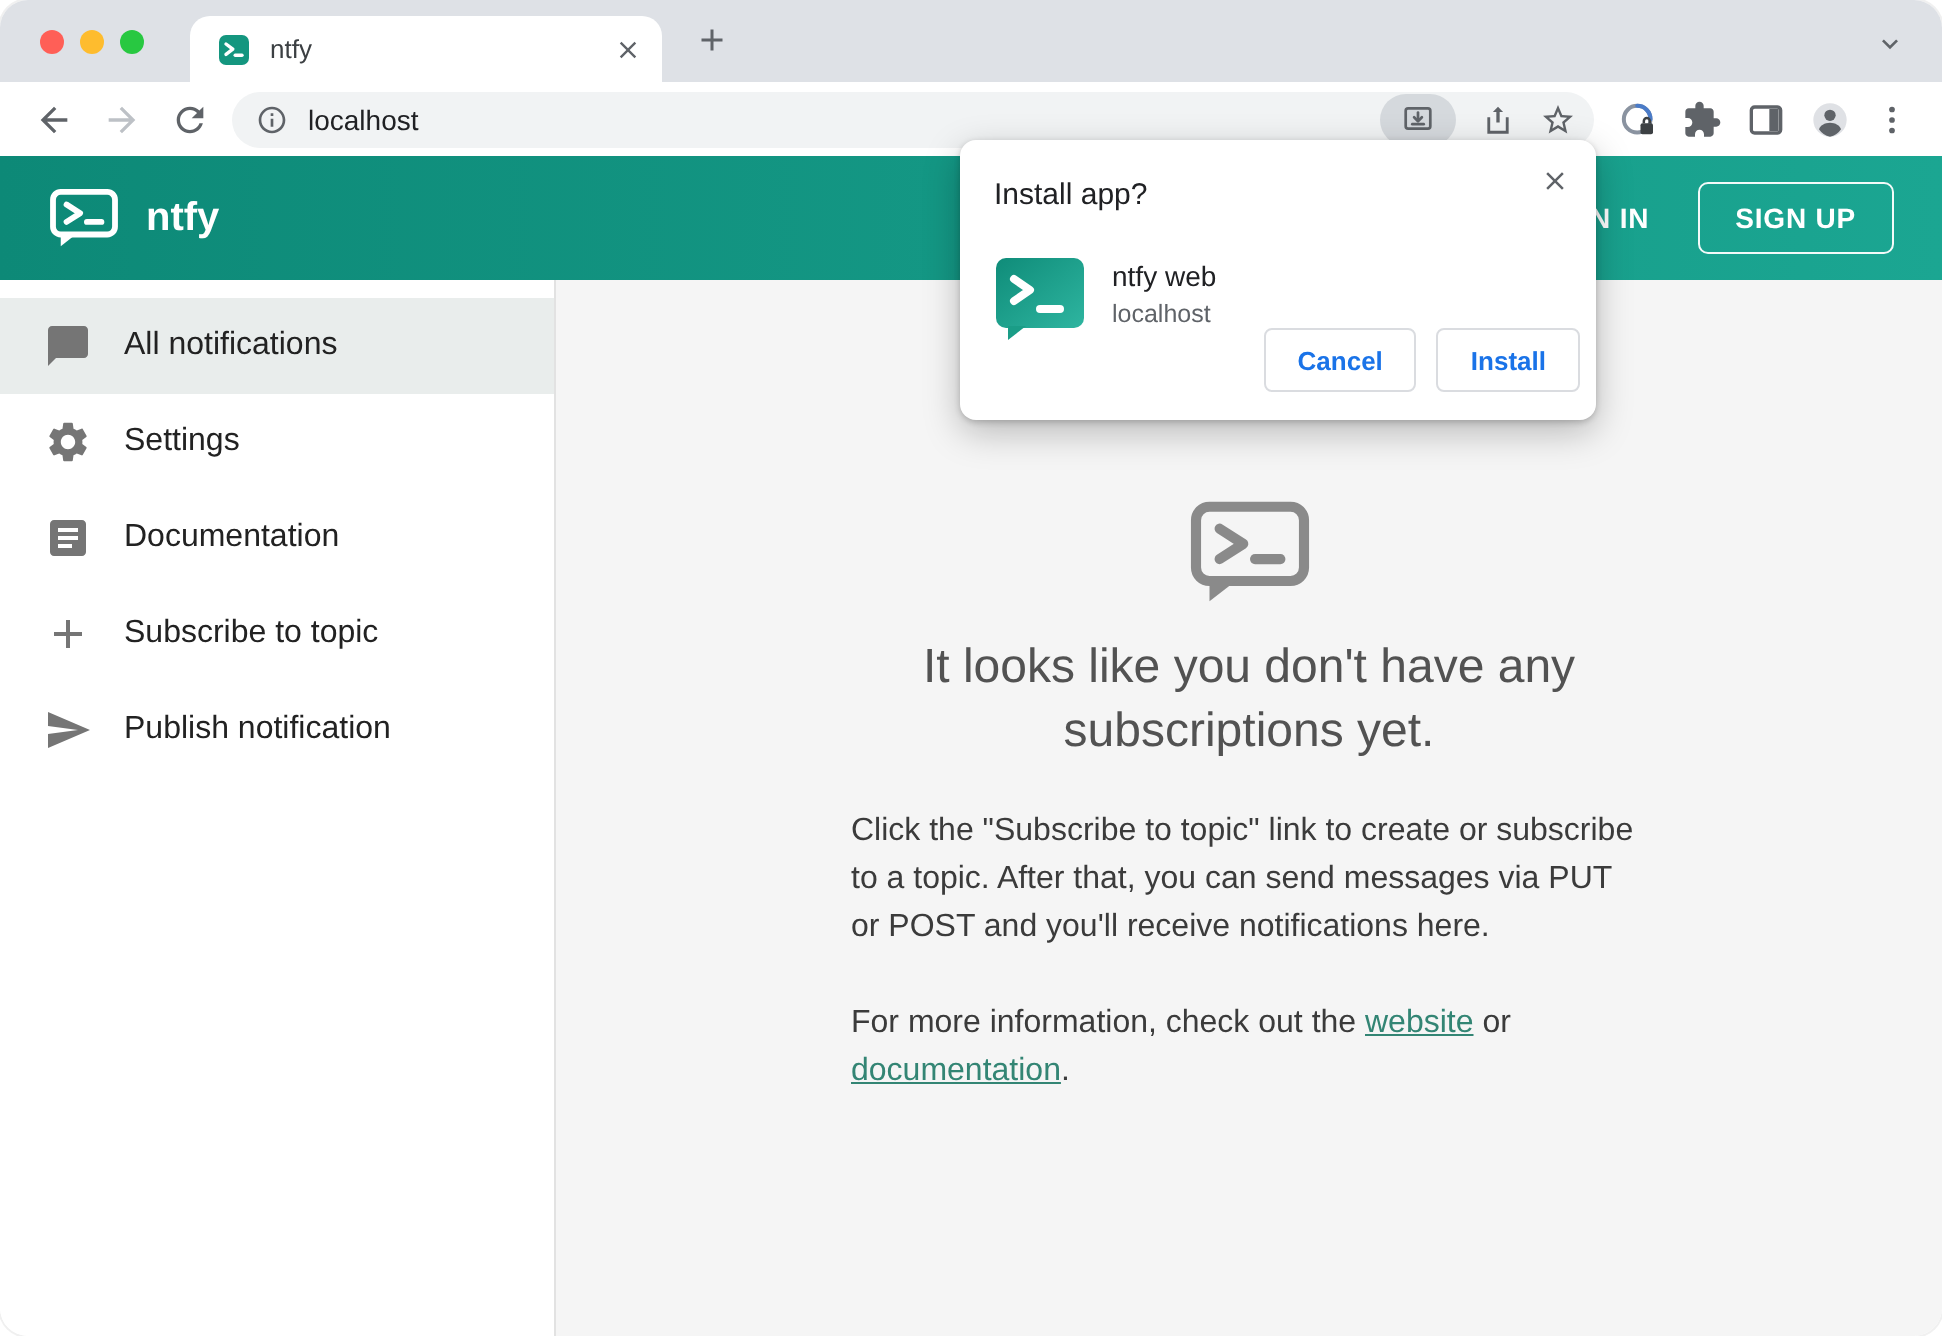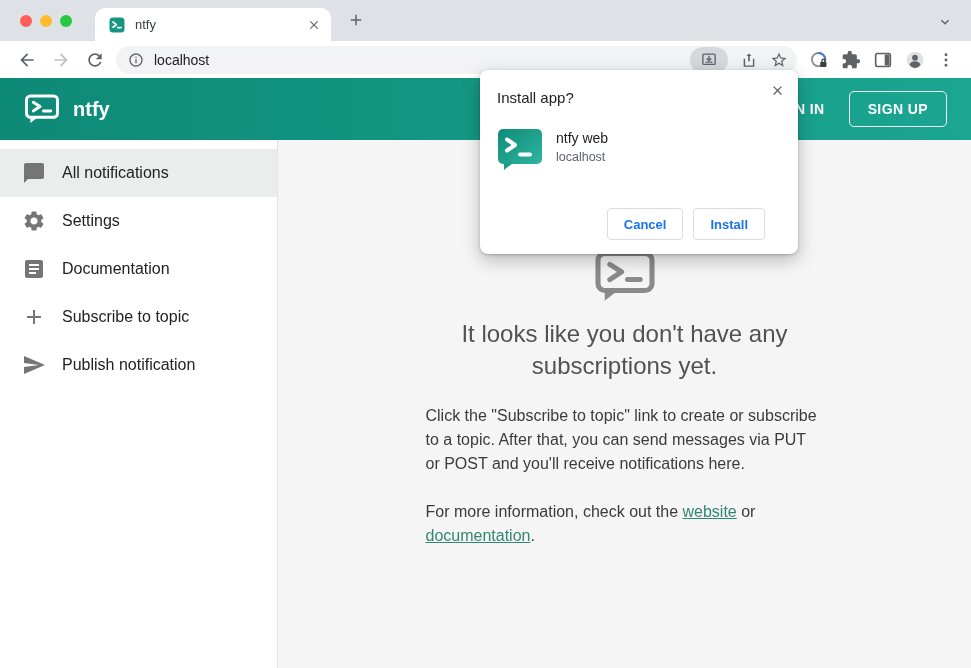--- a/index.html
+++ b/index.html
@@ -8,21 +8,21 @@
     --header-gradient-end:#1ba692;
     --link:#338574;
     --dialog-button-blue:#1a73e8;
     --chrome-icon:#5f6368;
   }
   *{box-sizing:border-box;}
   html,body{margin:0;padding:0;background:#ffffff;}
   body{font-family:"Liberation Sans","DejaVu Sans",sans-serif;}
   .window{
     width:971px;height:668px;position:relative;overflow:hidden;
-    border-radius:0;background:#fff;box-shadow:0 0 0 1px rgba(0,0,0,.06);
+    border-radius:14px;background:#fff;box-shadow:0 0 0 1px rgba(0,0,0,.06);
   }
   
   .tabstrip{height:41px;background:#dee1e6;position:relative;}
   .traffic{position:absolute;left:20px;top:15px;display:flex;gap:8px;}
   .light{width:12px;height:12px;border-radius:50%;}
   .light.red{background:#ff5f57;}
   .light.yellow{background:#febc2e;}
   .light.green{background:#28c841;}
   .tab{
     position:absolute;left:95px;top:8px;width:236px;height:33px;background:#fff;
@@ -68,32 +68,32 @@
   .side-icon{width:24px;height:24px;color:#757575;flex:0 0 24px;}
   .side-label{margin-left:16px;font-size:16px;color:#222;}
   .main{flex:1;background:#f5f5f5;display:flex;flex-direction:column;align-items:center;overflow:hidden;}
   .main-logo{margin-top:110px;width:62px;height:54px;color:#8a8a8a;}
   .main-heading{margin:14px 0 0 0;max-width:470px;text-align:center;font-size:24px;line-height:1.33;color:#525252;font-weight:400;}
   .main-paras{width:398px;margin-top:22px;font-size:16px;line-height:1.5;color:#3b3b3b;}
   .para2{margin-top:24px;}
   a.tlink{color:var(--link);text-decoration:underline;cursor:pointer;}
   
   .dialog{
-    position:absolute;left:480px;top:70px;width:318px;height:184px;background:#fff;
+    position:absolute;left:480px;top:70px;width:318px;height:140px;background:#fff;
     border-radius:8px;box-shadow:0 1px 3px rgba(0,0,0,.2),0 6px 18px rgba(0,0,0,.25);
     z-index:50;padding:19px 16px 14px 17px;
   }
   .dialog-title{font-size:15px;color:#202124;}
   .dialog-close{position:absolute;top:13px;right:13px;width:15px;height:15px;color:#5f6368;cursor:pointer;}
   .dialog-app{display:flex;margin-top:23px;align-items:flex-start;}
   .dialog-appicon{width:46px;height:42px;flex:0 0 46px;}
   .dialog-appinfo{margin-left:13px;padding-top:1px;}
   .dialog-appname{font-size:14px;color:#202124;}
   .dialog-origin{font-size:12.5px;color:#5f6368;margin-top:4px;}
-  .dialog-actions{position:absolute;right:33px;bottom:14px;display:flex;gap:10px;}
+  .dialog-actions{position:absolute;right:8px;bottom:14px;display:flex;gap:10px;}
   .dlg-btn{
     height:32px;padding:0 16px;border:1px solid #dadce0;border-radius:4px;background:#fff;
     color:var(--dialog-button-blue);font-size:13px;font-weight:700;font-family:inherit;cursor:pointer;
   }
 </style>
 </head>
 <body>
 
 <div class="window">
 

